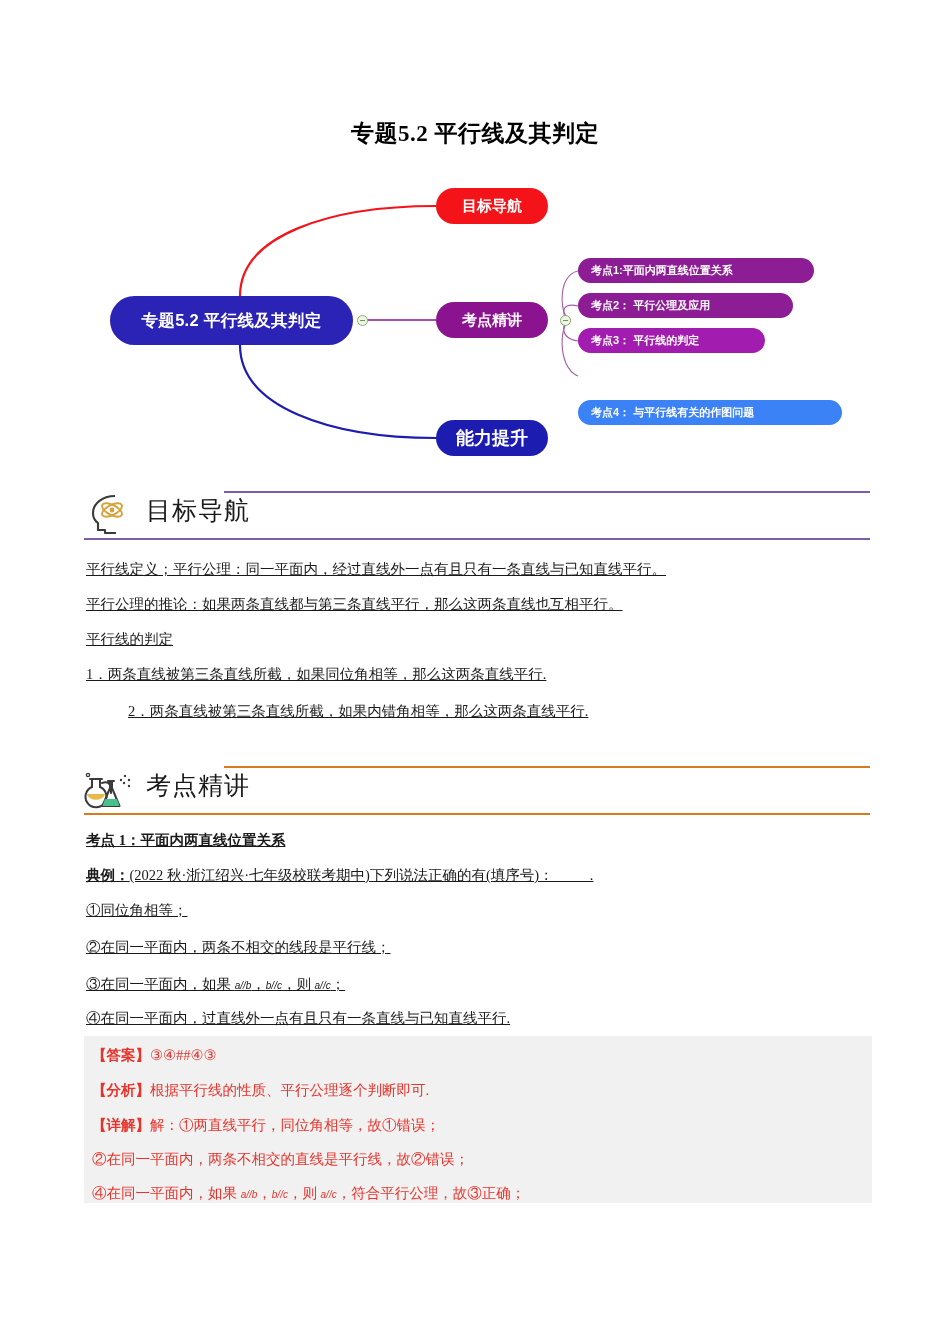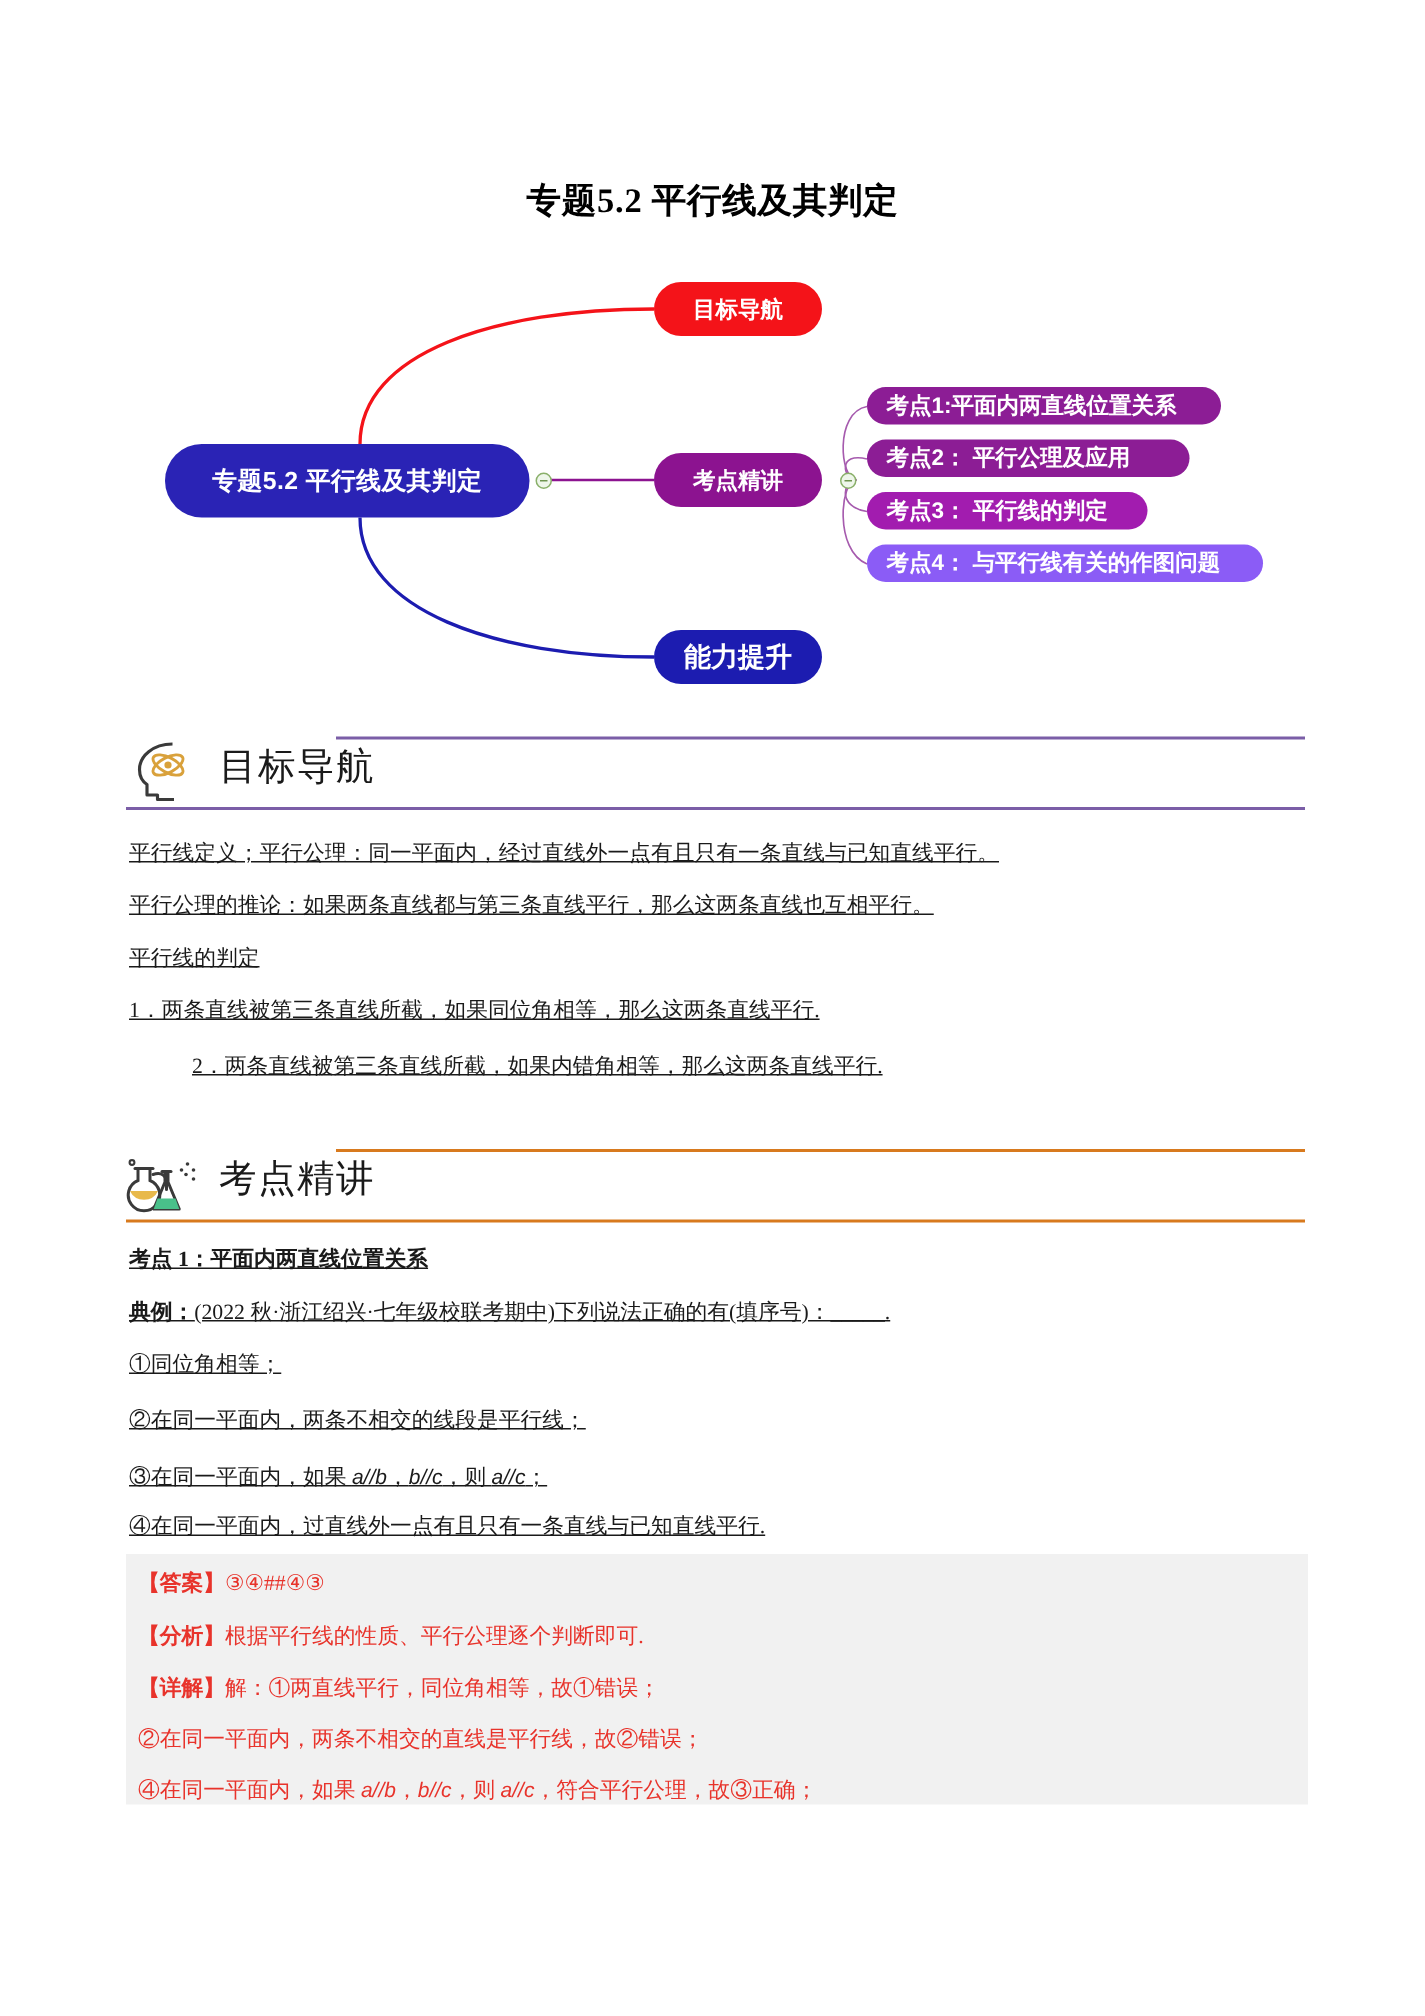--- a/index.html
+++ b/index.html
@@ -95,21 +95,21 @@
     height: 36px;
     border-radius: 18px;
     background: #1C1CB0;
     font-size: 18px;
   }
   .node-sub {
     left: 578px;
     height: 25px;
     border-radius: 13px;
     background: #8C1D95;
-    font-size: 15px;
+    font-size: 11px;
     padding: 0 13px;
     justify-content: flex-start;
   }
   .sub1 { top: 83px;  width: 236px; }
   .sub2 { top: 118px; width: 215px; }
   .sub3 { top: 153px; width: 187px; }
   .sub4 { top: 188px; width: 264px; }
 
   .collapse-dot {
     position: absolute;
@@ -190,21 +190,21 @@
     color: #1a1a1a;
     white-space: nowrap;
     text-decoration: underline;
   }
   .btext.bold {
     font-weight: bold;
   }
   .mathi {
     font-style: italic;
     font-family: "Liberation Sans", "DejaVu Sans", sans-serif;
-    font-size: 14px;
+    font-size: 10px;
   }
 
   
   .answer-box {
     position: absolute;
     left: 84px;
     top: 1036px;
     width: 788px;
     height: 167px;
     background: #F1F1F1;
@@ -242,21 +242,21 @@
     </svg>
 
     <div class="node node-root" style="background: rgb(42, 35, 181);">专题5.2 平行线及其判定</div>
     <div class="node node-goal" style="background: rgb(244, 19, 25);">目标导航</div>
     <div class="node node-exam" style="background: rgb(140, 19, 144);">考点精讲</div>
     <div class="node node-ability" style="background: rgb(28, 28, 176);">能力提升</div>
 
     <div class="node node-sub sub1" style="background: rgb(140, 29, 149);">考点1:平面内两直线位置关系</div>
     <div class="node node-sub sub2" style="background: rgb(140, 29, 149);">考点2： 平行公理及应用</div>
     <div class="node node-sub sub3" style="background: #a21caf;">考点3： 平行线的判定</div>
-    <div class="node node-sub sub4" style="background: #8b5cf6;">考点4： 与平行线有关的作图问题</div>
+    <div class="node node-sub sub4" style="background: #3b82f6; margin-top: 37px;">考点4： 与平行线有关的作图问题</div>
 
     <div class="collapse-dot dot-root"></div>
     <div class="collapse-dot dot-exam"></div>
   </div>
 
   <div class="section-head sh-goal">
     <div class="sh-rule-top"></div>
     <div class="sh-rule-bottom"></div>
     <svg class="sh-icon" viewBox="0 0 56 44">
       <path d="M31 4 C18 4, 9 12, 9 21 C9 26, 11 29, 14 31 L14 38 L21 38 L21 41 L32 41" fill="none" stroke="#3a3a3a" stroke-width="2.1" stroke-linejoin="round"></path>

